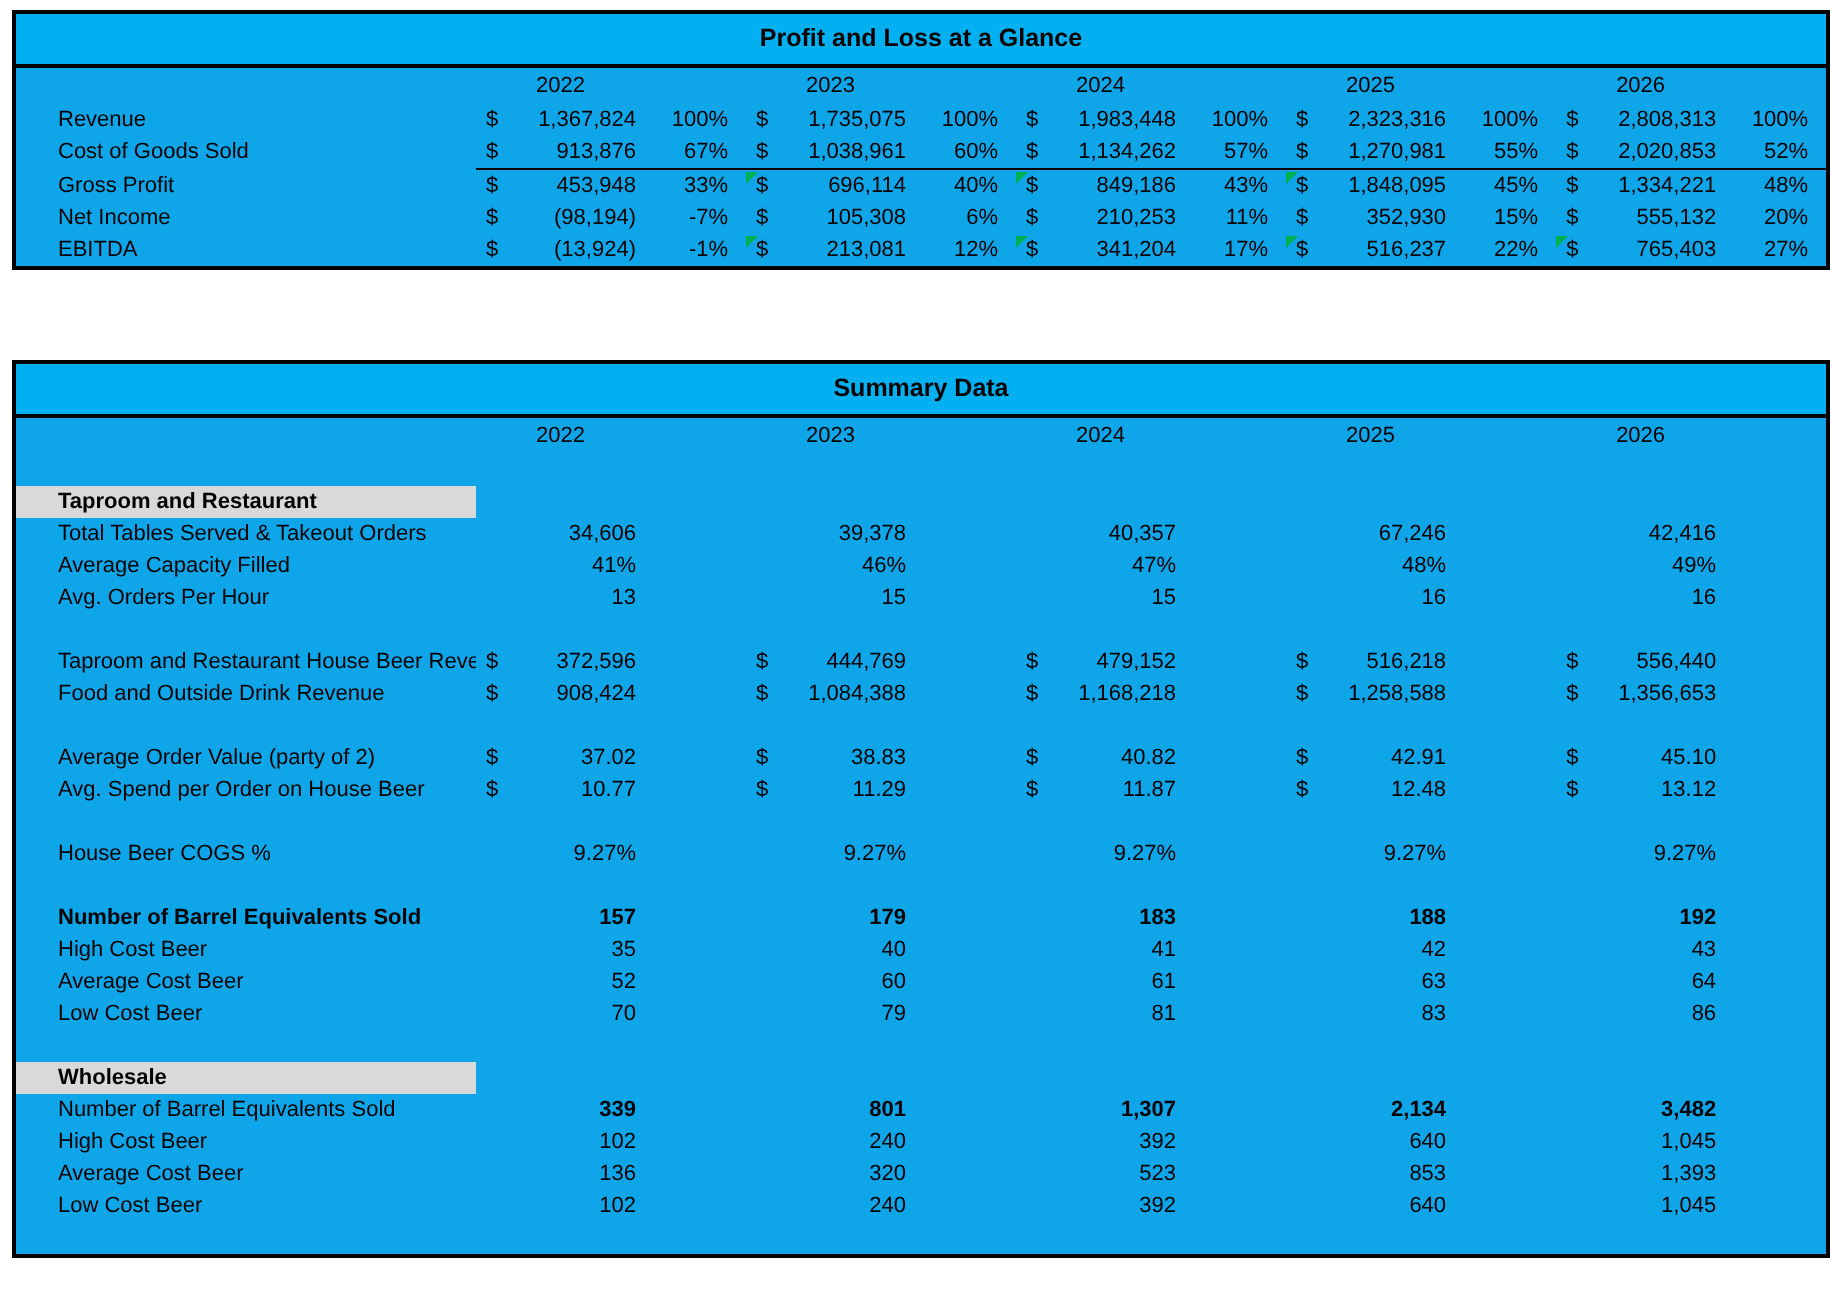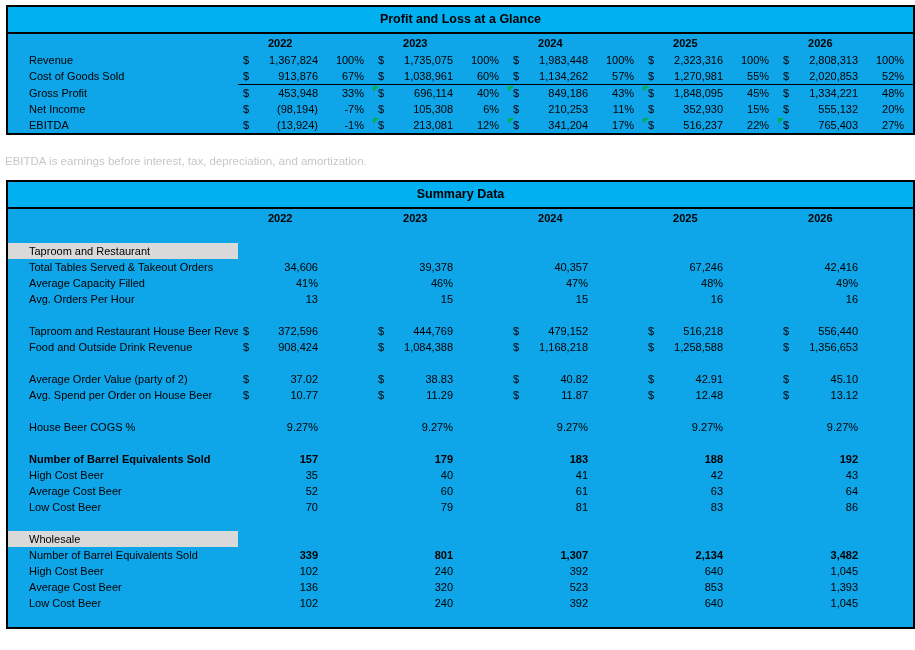--- a/index.html
+++ b/index.html
@@ -10,27 +10,27 @@
   #summary-box{top:180px;}
   .titlebar{height:25px;line-height:25px;background:var(--header-bg,#00B0F0);border-bottom:2px solid #000;
             text-align:center;font-weight:bold;font-size:12.5px;}
   table{border-collapse:collapse;table-layout:fixed;width:100%;}
   col.c-label{width:230px;}
   col.c-dollar{width:18px;}
   col.c-val{width:62px;}
   col.c-pct{width:55px;}
   td,th{padding:0;height:16px;font-weight:normal;vertical-align:middle;overflow:hidden;white-space:nowrap;line-height:16px;}
   thead th{height:18px;line-height:18px;}
-  th.yearh{text-align:left;padding-left:30px;font-weight:bold;}
+  th.yearh{text-align:left;padding-left:30px;font-weight:normal;}
   td.label{text-align:left;padding-left:21px;}
   td.dollar{text-align:left;padding-left:5px;position:relative;}
   td.val{text-align:right;}
   td.pct{text-align:right;padding-right:9px;}
   tr.rule td.dollar, tr.rule td.val, tr.rule td.pct{border-bottom:1px solid #000;}
-  td.section{background:var(--section-bg,#D9D9D9);font-weight:normal;}
+  td.section{background:var(--section-bg,#D9D9D9);font-weight:bold;}
   .bold{font-weight:bold;}
   tr.blankrow td{height:16px;}
   .flag{position:absolute;left:0;top:1px;width:0;height:0;
         border-top:6px solid var(--flag,#00B050);border-right:6px solid transparent;}
   .note{position:absolute;left:5px;top:155px;color:var(--note-text,#C8C6C6);font-size:11.5px;}
 </style>
 </head>
 <body>
 
 <div class="sheet">
@@ -154,21 +154,20 @@
             <td class="val">516,237</td>
             <td class="pct">22%</td>
             <td class="dollar">$<span class="flag"></span></td>
             <td class="val">765,403</td>
             <td class="pct">27%</td>
           </tr>
         </tbody>
     </table>
   </div>
 
-  <div class="note">EBITDA is earnings before interest, tax, depreciation, and amortization.</div>
 
   <div class="tablebox" id="summary-box">
     <div class="titlebar">Summary Data</div>
     <table>
       <colgroup>
         <col class="c-label">
         <col class="c-dollar">
           <col class="c-val">
           <col class="c-pct">
         <col class="c-dollar">

